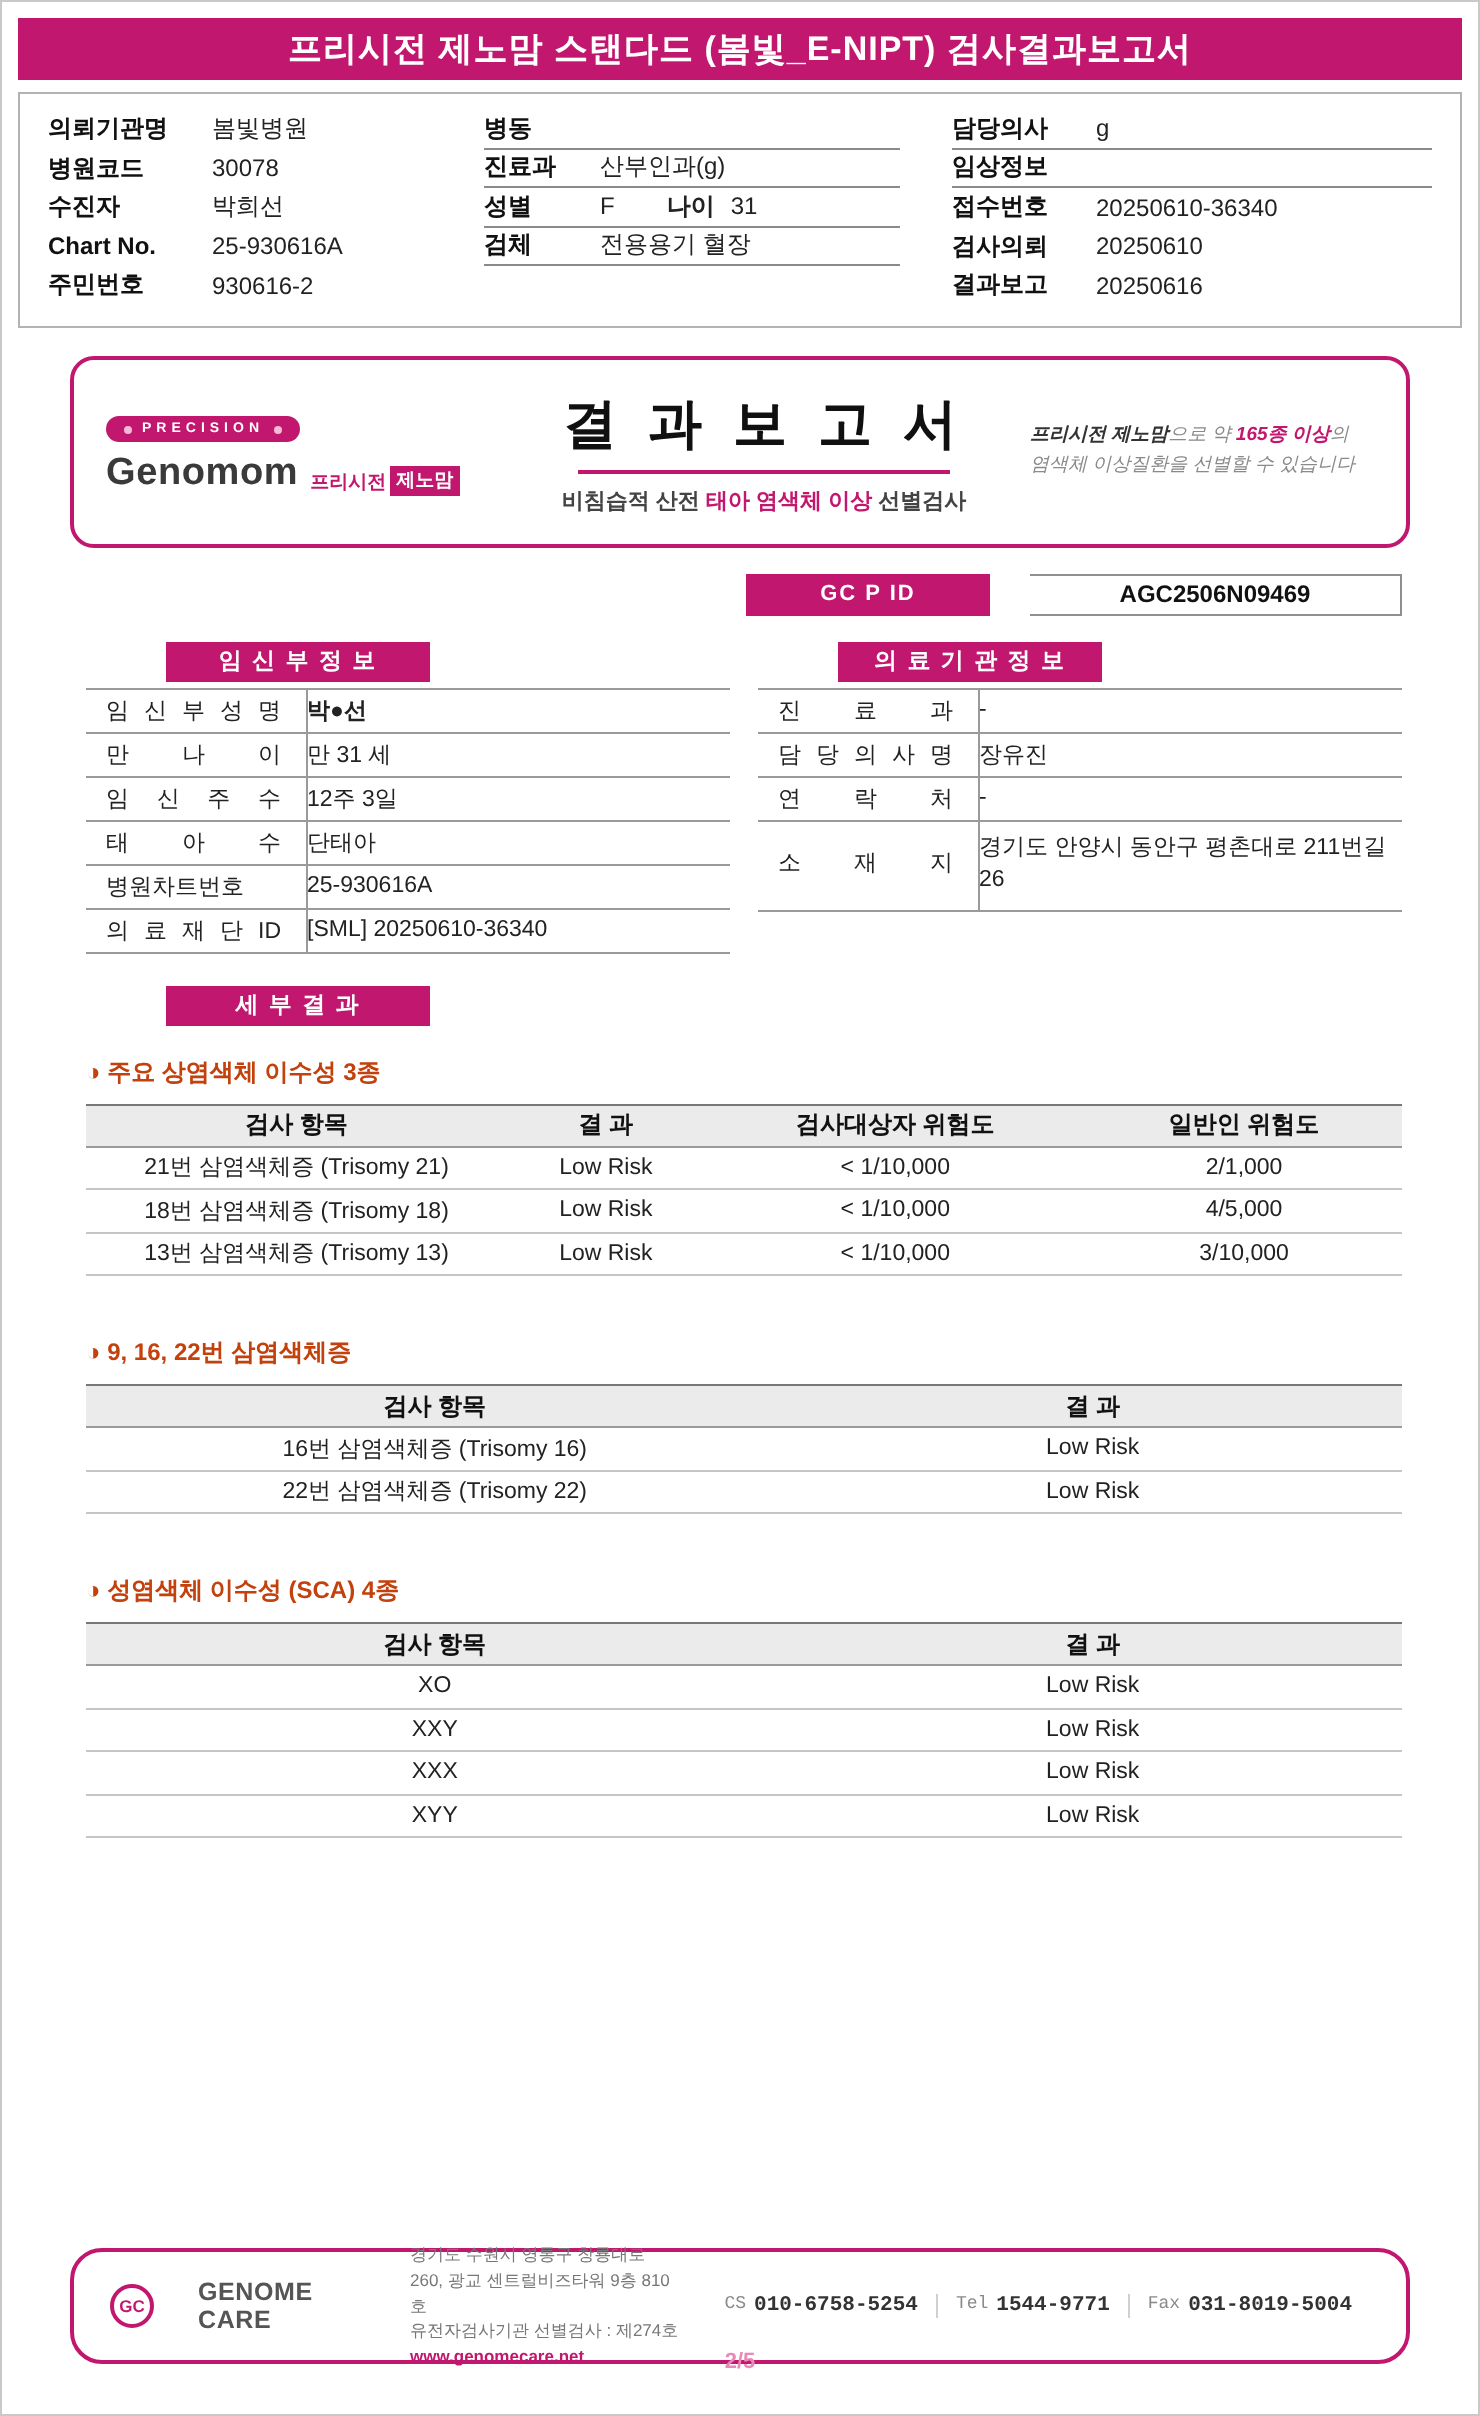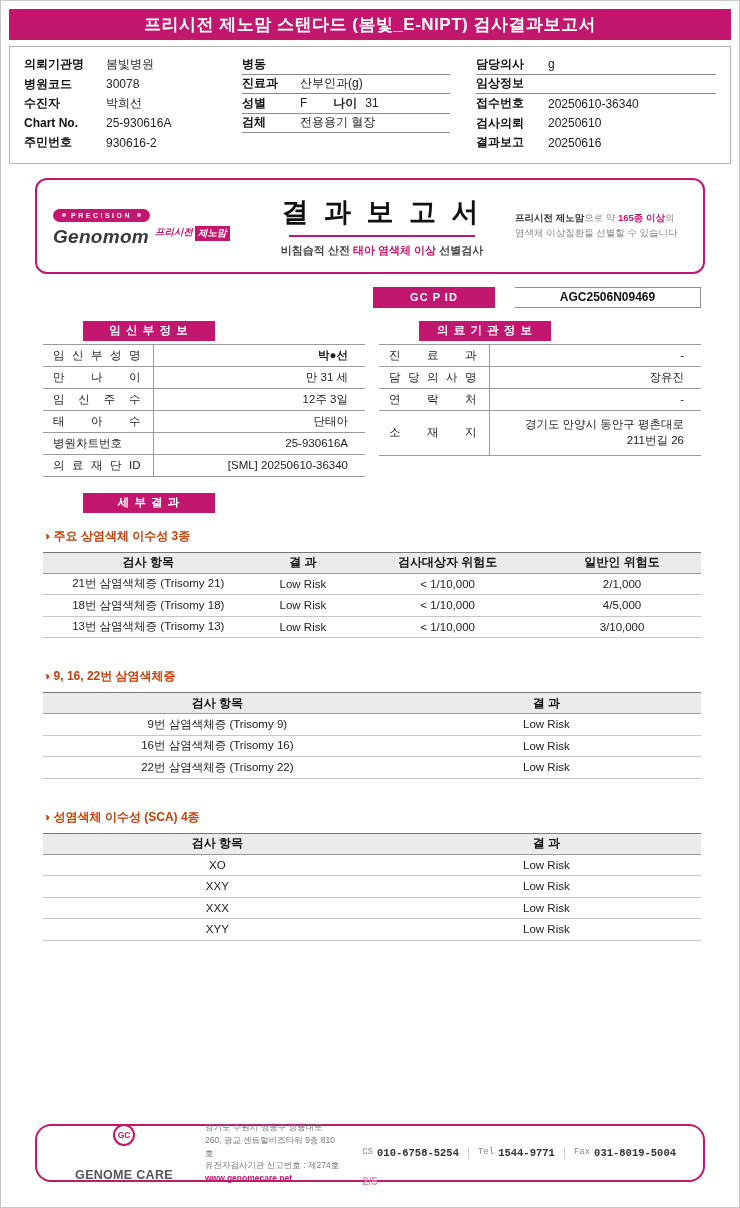--- a/index.html
+++ b/index.html
@@ -46,30 +46,30 @@
     border:2px solid var(--primary);border-radius:12px;
     display:flex;align-items:center;padding:0 16px;
   }
   .brand{width:196px;}
   .badge-pill{
     display:inline-flex;align-items:center;gap:5px;background:var(--primary);
     color:#fff;font-size:7px;font-weight:bold;letter-spacing:2.5px;
     padding:3px 9px;border-radius:9px;
   }
   .badge-pill .dot{width:4px;height:4px;border-radius:50%;background:#f3b9d6;}
-  .brand-line{margin-top:4px;display:flex;align-items:flex-start;font-style:italic;}
+  .brand-line{margin-top:4px;display:flex;align-items:flex-end;}
   .brand-name{font-size:19px;font-weight:bold;color:#3a3a3a;letter-spacing:.3px;}
   .brand-kr1{font-size:9.5px;color:var(--primary);font-weight:bold;margin-left:6px;}
   .brand-kr2{font-size:9.5px;color:#fff;background:var(--primary);font-weight:bold;padding:1px 3px;margin-left:2px;}
   .title-block{flex:1;text-align:center;}
   .big-title{font-size:27px;font-weight:bold;letter-spacing:4px;color:#101010;}
   .title-rule{width:186px;height:2px;background:var(--primary);margin:5px auto 6px;}
   .subtitle{font-size:11px;font-weight:bold;color:#444;}
   .subtitle .hl{color:var(--primary);}
-  .note{width:172px;font-size:9.5px;color:#8a8a8a;line-height:1.55;}
+  .note{width:172px;font-size:9.5px;color:#8a8a8a;line-height:1.55;font-style:italic;}
   .note .strong{color:#333;font-weight:bold;}
   .note .hl{color:var(--primary);font-weight:bold;}
 
   
   .gcpid{display:flex;height:21px;width:328px;margin:13px 38px 0 auto;gap:20px;}
   .gcpid-label{
     width:122px;background:var(--primary);color:#fff;font-weight:bold;font-size:11px;
     letter-spacing:1px;display:flex;align-items:center;justify-content:center;
   }
   .gcpid-value{
@@ -82,21 +82,21 @@
   .badge-title{
     width:132px;height:20px;background:var(--primary);color:#fff;
     font-size:11.5px;font-weight:bold;letter-spacing:1px;
     display:flex;align-items:center;justify-content:center;margin-left:40px;
   }
 
   
   .tables-row{display:flex;gap:14px;margin:13px 38px 0 42px;}
   .itable{flex:1;}
   .itable table{width:100%;border-collapse:collapse;margin-top:3px;font-size:11.5px;border-top:1px solid #9a9a9a;}
-  .itable td{border-bottom:1px solid #9a9a9a;height:22px;padding:2px 17px;color:#222;vertical-align:middle;text-align:right;}
+  .itable td{border-bottom:1px solid #9a9a9a;height:22px;padding:2px 0;color:#222;vertical-align:middle;}
   .itable td.lbl{width:110px;border-right:1px solid #9a9a9a;padding:2px 12px 2px 10px;text-align:justify;text-align-last:justify;color:#222;}
   .itable td.tall{height:45px;line-height:1.35;}
   .itable .bold{font-weight:bold;}
 
   
   .details-badge{margin:16px 0 0 42px;}
   .section{margin-bottom:30px;}
   .section-heading{margin:15px 0 7px 42px;font-size:12px;font-weight:bold;color:#c2410c;}
   .dtable{width:658px;margin-left:42px;border-collapse:collapse;font-size:11.5px;text-align:center;}
   .dtable th{
@@ -110,21 +110,21 @@
   .cols4 .c4{width:24%;}
   .cols2 .c1{width:53%;}
   .cols2 .c2{width:47%;}
 
   
   .footer-card{
     position:absolute;left:34px;right:34px;bottom:25px;height:58px;
     border:2px solid var(--primary);border-radius:16px;
     display:flex;align-items:center;padding:0 18px;gap:12px;background:#fff;
   }
-  .fc-logo{display:flex;align-items:center;gap:22px;width:138px;flex-direction:column;}
+  .fc-logo{display:flex;align-items:center;gap:22px;width:138px;}
   .fc-mark{
     width:22px;height:22px;border:2.5px solid var(--primary);border-radius:50%;
     color:var(--primary);font-size:8.5px;font-weight:bold;
     display:flex;align-items:center;justify-content:center;flex:0 0 auto;
   }
   .fc-name{font-size:12.5px;font-weight:bold;color:#555;letter-spacing:.3px;}
   .fc-addr{flex:1;font-size:8.5px;color:#777;line-height:1.5;}
   .fc-web{color:var(--primary);font-weight:bold;}
   .fc-contacts{display:flex;align-items:center;}
   .fc-contact{display:flex;align-items:flex-start;padding:0 9px;font-family:Liberation Mono, monospace;}
@@ -341,24 +341,20 @@
 
   <div class="section">
     <div class="section-heading">◑ 9, 16, 22번 삼염색체증</div>
     <table class="dtable cols2">
       <tbody>
           <tr>
         <th class="c1">검사 항목</th>
         <th class="c2">결 과</th>
       </tr>
       <tr>
-        <td>9번 삼염색체증 (Trisomy 9)</td>
-        <td>Low Risk</td>
-      </tr>
-      <tr>
         <td>16번 삼염색체증 (Trisomy 16)</td>
         <td>Low Risk</td>
       </tr>
       <tr>
         <td>22번 삼염색체증 (Trisomy 22)</td>
         <td>Low Risk</td>
       </tr>
     </tbody>
       </table>
   </div>
@@ -391,21 +387,21 @@
       </table>
   </div>
 
   <div class="footer-card">
     <div class="fc-logo">
       <span class="fc-mark">GC</span>
       <span class="fc-name">GENOME CARE</span>
     </div>
     <div class="fc-addr">
       <div>경기도 수원시 영통구 창룡대로 260, 광교 센트럴비즈타워 9층 810호</div>
-      <div>유전자검사기관 신고번호 : 제274호</div>
+      <div>유전자검사기관 선별검사 : 제274호</div>
       <div class="fc-web">www.genomecare.net</div>
     </div>
     <div class="fc-contacts">
       <div class="fc-contact">
           <span class="lab">CS</span>
           <span class="num">010-6758-5254</span>
         </div>
       <div class="fc-contact">
           <span class="lab">Tel</span>
           <span class="num">1544-9771</span>

